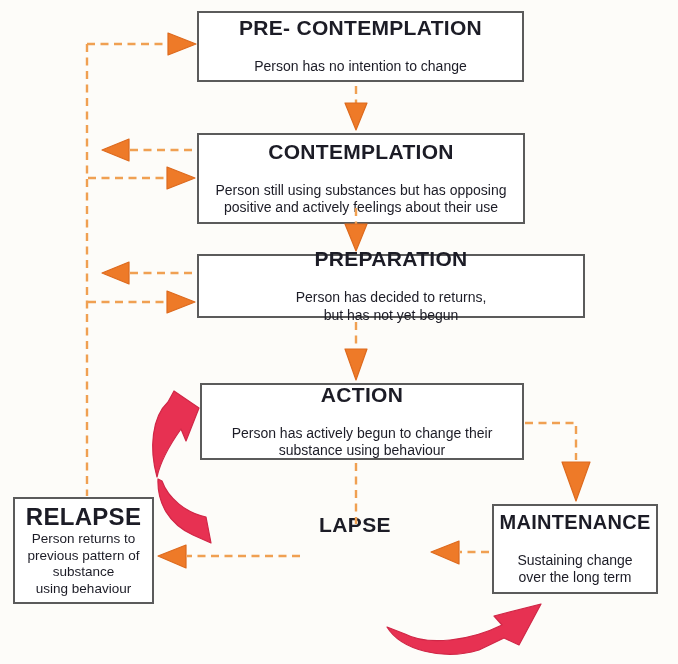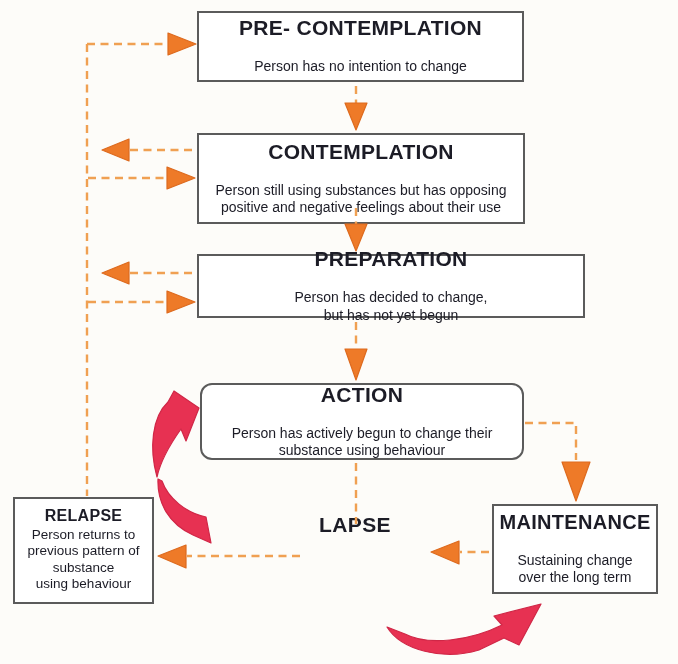--- a/index.html
+++ b/index.html
@@ -36,23 +36,23 @@
   .stage-desc{
     font-size:14px;
     color:var(--text-dark,#23232e);
     line-height:1.22;
     margin-top:19px;
     white-space:pre-line;
   }
   #box-precontemplation{left:197px;top:11px;width:327px;height:71px;}
   #box-contemplation{left:197px;top:133px;width:328px;height:91px;}
   #box-preparation{left:197px;top:254px;width:388px;height:64px;}
-  #box-action{left:200px;top:383px;width:324px;height:77px;border-radius:12px;}
+  #box-action{left:200px;top:383px;width:324px;height:77px;}
   #box-relapse{left:13px;top:497px;width:141px;height:107px;padding:4px 2px;}
-  #box-relapse .stage-title{font-size:16px;}
+  #box-relapse .stage-title{font-size:24px;}
   #box-relapse .stage-desc{font-size:13.5px;margin-top:2px;text-align:center;}
   #box-maintenance{left:492px;top:504px;width:166px;height:90px;}
   #box-maintenance .stage-title{font-size:20px;}
   .lapse-label{
     position:absolute;
     left:300px;top:513px;width:110px;
     text-align:center;
     font-weight:bold;
     font-size:21px;
     letter-spacing:0.4px;
@@ -88,26 +88,26 @@
 <div class="canvas">
 
   <div class="stage-box" id="box-precontemplation">
     <div class="stage-title">PRE- CONTEMPLATION</div>
     <div class="stage-desc">Person has no intention to change</div>
   </div>
 
   <div class="stage-box" id="box-contemplation">
     <div class="stage-title">CONTEMPLATION</div>
     <div class="stage-desc">Person still using substances but has opposing
-positive and negative feelings about their use</div>
+positive and actively feelings about their use</div>
   </div>
 
   <div class="stage-box" id="box-preparation">
     <div class="stage-title">PREPARATION</div>
-    <div class="stage-desc">Person has decided to change,
+    <div class="stage-desc">Person has decided to returns,
 but has not yet begun</div>
   </div>
 
   <div class="stage-box" id="box-action">
     <div class="stage-title">ACTION</div>
     <div class="stage-desc">Person has actively begun to change their
 substance using behaviour</div>
   </div>
 
   <div class="stage-box" id="box-relapse">

